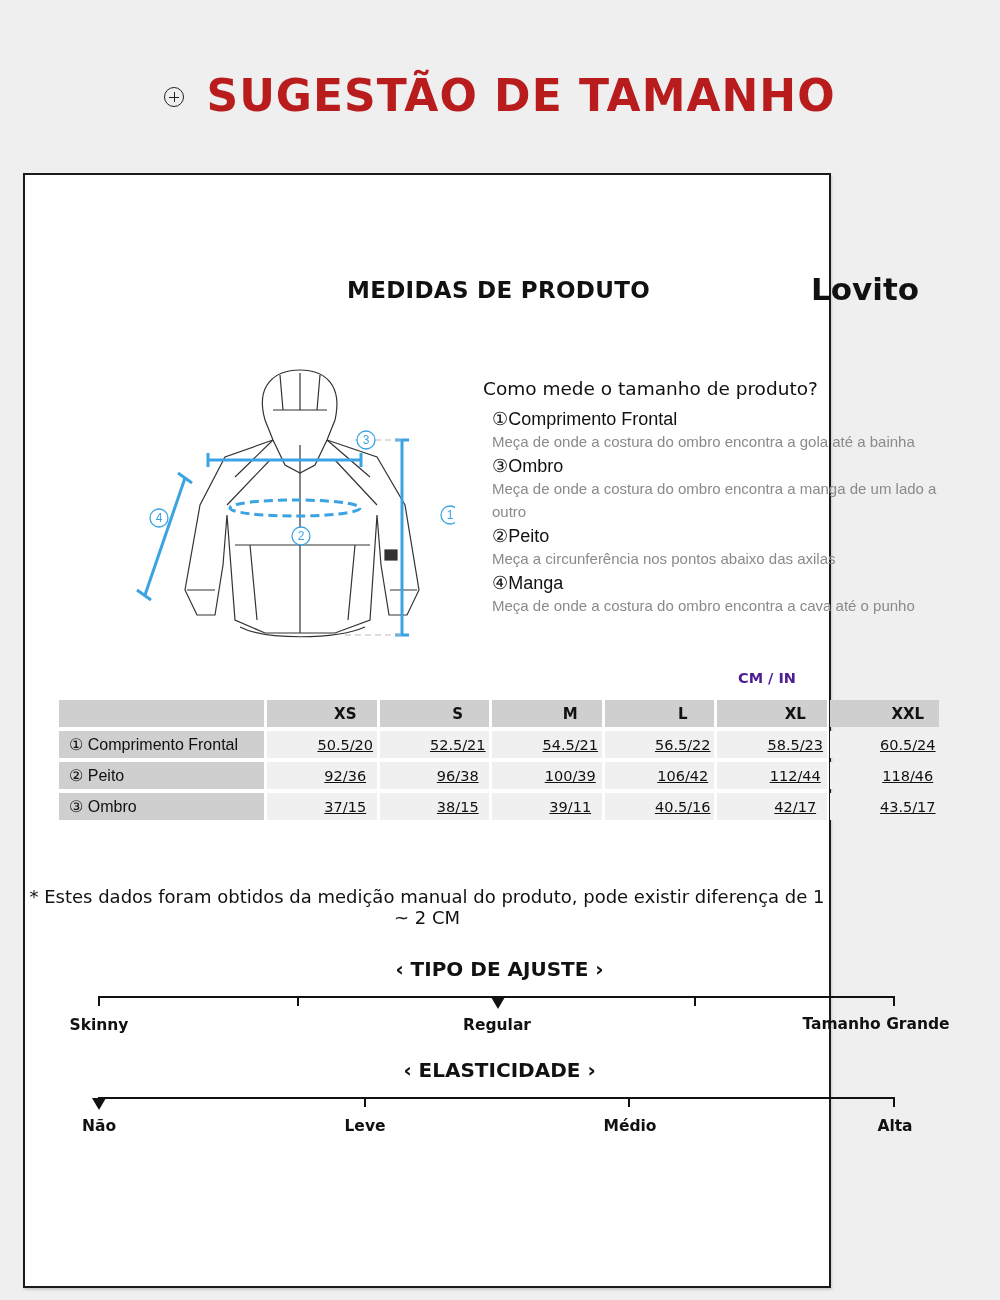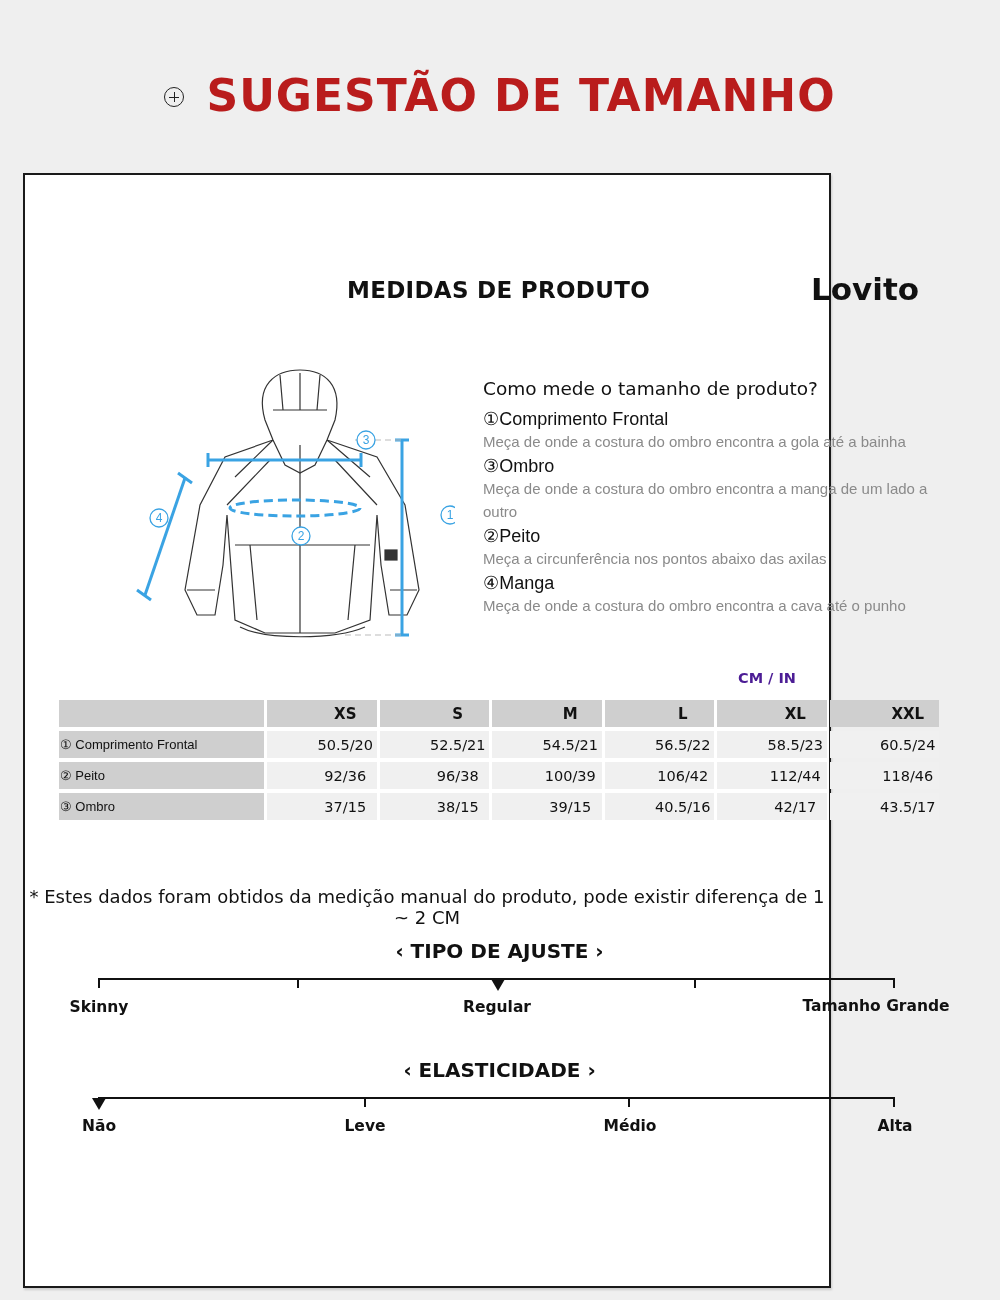--- a/index.html
+++ b/index.html
@@ -15,32 +15,32 @@
 
   .card { position: absolute; left: 23px; top: 173px; width: 808px; height: 1115px; background: #fff; border: 2px solid #1a1a1a; box-shadow: 1px 2px 2px rgba(0,0,0,0.15); }
 
   .section-title { position: absolute; left: 322px; top: 102px; font-family: "DejaVu Sans", sans-serif; font-weight: 700; font-size: 23px; letter-spacing: 0.3px; color: #111; }
   .brand-logo { position: absolute; left: 786px; top: 96px; font-family: "DejaVu Sans", sans-serif; font-weight: 700; font-size: 31px; color: #111; }
 
   .diagram { position: absolute; left: 90px; top: 190px; width: 340px; height: 280px; }
 
   .howto { position: absolute; left: 458px; top: 203px; width: 470px; }
   .howto-title { font-family: "DejaVu Sans", sans-serif; font-size: 18.5px; font-weight: 500; color: #111; margin-bottom: 9px; }
-  .m-item { margin-bottom: 2px; }
+  .m-item { margin-bottom: 2px; margin-left: 9px; }
   .m-name { font-size: 18px; color: #111; line-height: 22px; }
   .m-desc { font-size: 15px; color: #8a8a8a; line-height: 23px; }
 
   .unit-label { position: absolute; right: 33px; top: 495px; font-family: "DejaVu Sans", sans-serif; font-weight: 700; font-size: 14.5px; color: #4c1d95; }
 
   .size-table { position: absolute; left: 31px; top: 521px; width: 886px; border-collapse: separate; border-spacing: 3px 4px; }
   .size-table th, .size-table td { height: 27px; text-align: center; font-size: 15.5px; color: #111; padding-left: 47px; }
   .size-table th { background: #cfcfcf; font-family: "DejaVu Sans", sans-serif; font-weight: 700; font-size: 15px; }
   .size-table th.corner { width: 205px; }
-  .size-table td.row-head { background: #cfcfcf; text-align: left; padding-left: 1px; font-size: 13px; }
-  .size-table td.val { background: #f0f0f0; font-family: "DejaVu Sans", sans-serif; font-size: 14.5px; font-weight: 500; }
+  .size-table td.row-head { background: #cfcfcf; text-align: left; padding-left: 10px; font-size: 16px; }
+  .size-table td.val { background: #f0f0f0; font-family: "DejaVu Sans", sans-serif; font-size: 14.5px; font-weight: 500; text-decoration: underline; }
 
   .footnote { position: absolute; left: 0; width: 100%; top: 711px; text-align: center; font-family: "DejaVu Sans", sans-serif; font-size: 18px; color: #111; }
 
   .scale { position: absolute; left: 0; width: 949px; }
   .scale-title { position: absolute; left: 0; width: 100%; text-align: center; font-family: "DejaVu Sans", sans-serif; font-weight: 700; font-size: 20px; color: #111; }
   .scale-line { position: absolute; left: 73px; width: 797px; height: 2px; background: #111; }
   .tick { position: absolute; width: 2px; height: 10px; background: #111; }
   .marker { position: absolute; width: 0; height: 0; border-left: 7px solid transparent; border-right: 7px solid transparent; border-top: 12px solid #111; }
   .scale-label { position: absolute; font-family: "DejaVu Sans", sans-serif; font-weight: 700; font-size: 15.5px; color: #111; white-space: nowrap; transform: translateX(-50%); }
 </style>
@@ -154,31 +154,31 @@
         <td class="val">96/38</td>
         <td class="val">100/39</td>
         <td class="val">106/42</td>
         <td class="val">112/44</td>
         <td class="val">118/46</td>
       </tr>
       <tr>
         <td class="row-head">③ Ombro</td>
         <td class="val">37/15</td>
         <td class="val">38/15</td>
-        <td class="val">39/15</td>
+        <td class="val">39/11</td>
         <td class="val">40.5/16</td>
         <td class="val">42/17</td>
         <td class="val">43.5/17</td>
       </tr>
     </tbody>
   </table>
 
   <div class="footnote">* Estes dados foram obtidos da medição manual do produto, pode existir diferença de 1 ~ 2 CM</div>
 
-  <div class="scale" style="top:764px; height:80px;">
+  <div class="scale" style="top:782px; height:80px;">
     <div class="scale-title" style="top:0;">‹ TIPO DE AJUSTE ›</div>
     <div class="scale-line" style="top:39px;"></div>
     <div class="tick" style="left:73px; top:39px;"></div>
     <div class="tick" style="left:272px; top:39px;"></div>
     <div class="tick" style="left:669px; top:39px;"></div>
     <div class="tick" style="left:868px; top:39px;"></div>
     <div class="marker" id="fit-marker" style="top: 40px; left: 465.5px;"></div>
     <div class="scale-label" style="left:74px; top:59px;">Skinny</div>
     <div class="scale-label" style="left:472px; top:59px;">Regular</div>
     <div class="scale-label" style="left:851px; top:58px;">Tamanho Grande</div>

